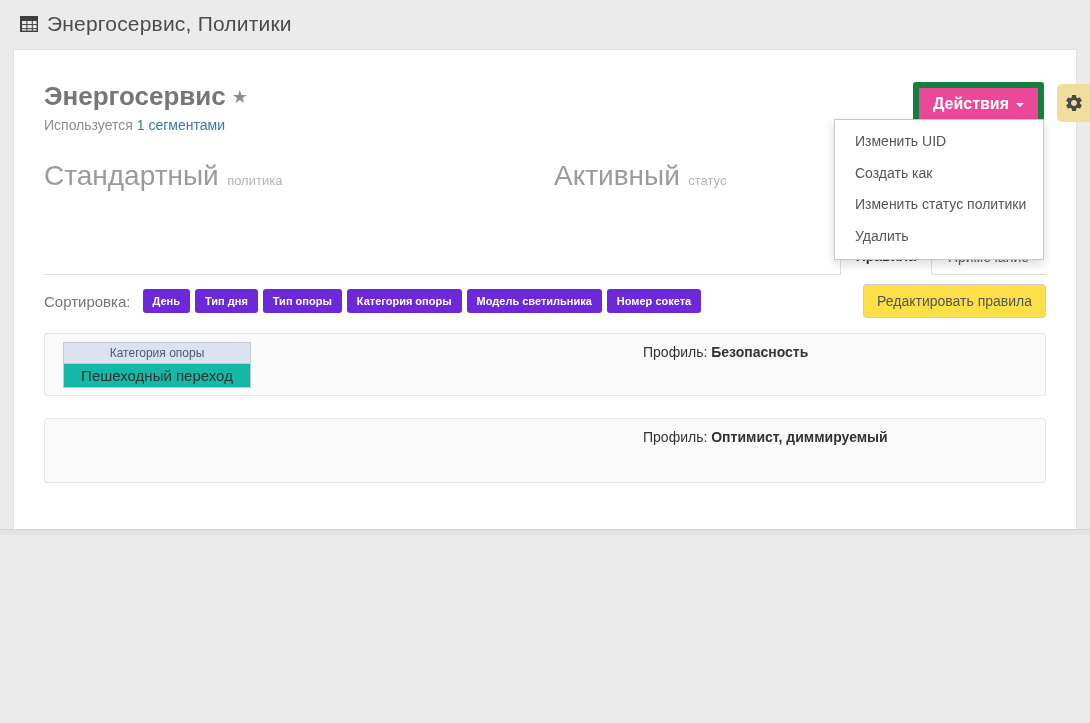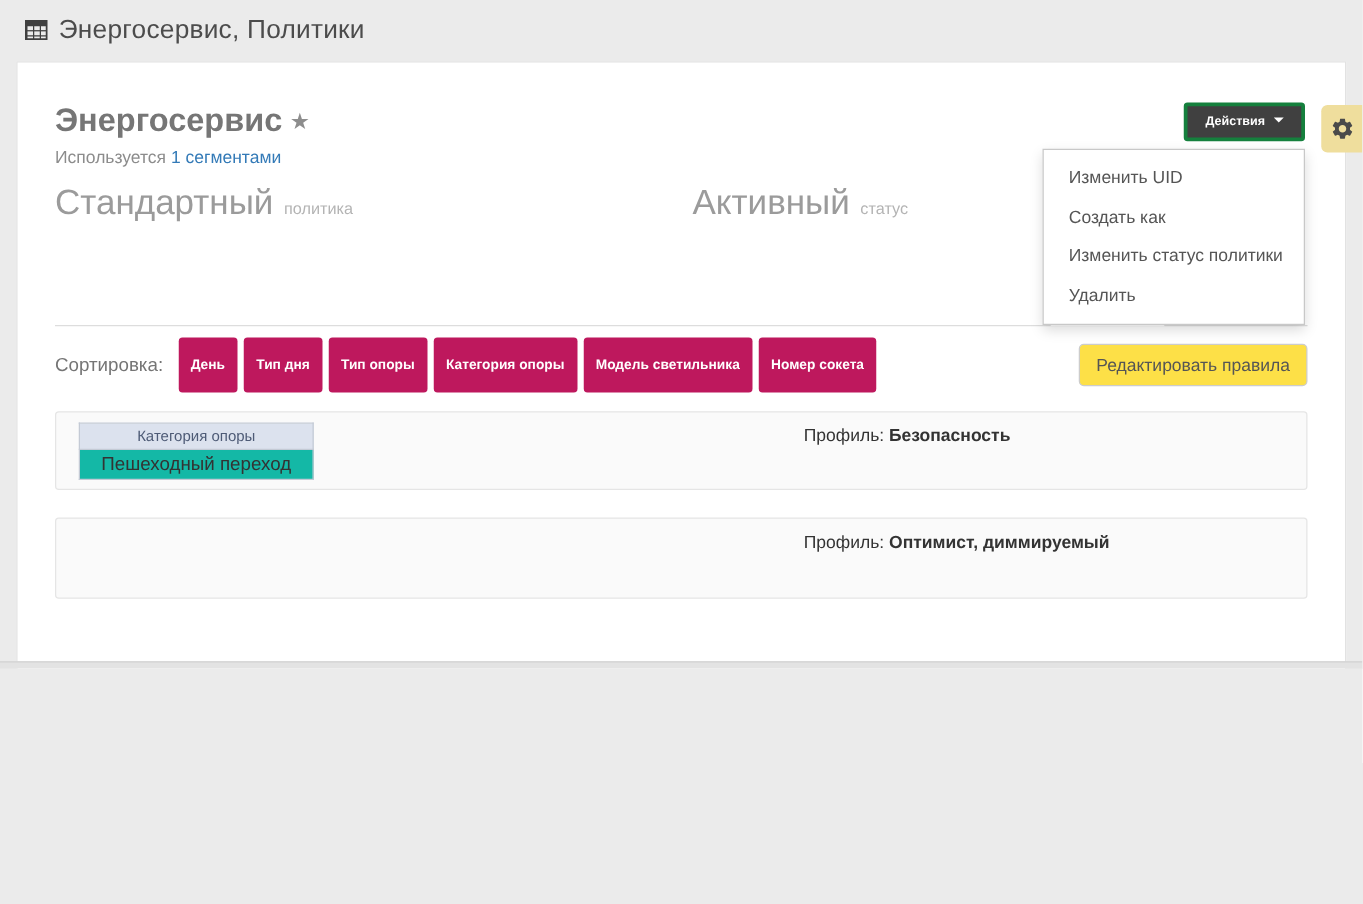--- a/index.html
+++ b/index.html
@@ -33,24 +33,24 @@
 
   
   .title-row { position: relative; }
   .panel-name { font-size: 26px; font-weight: 700; color: #767676; }
   .star { font-size: 18px; color: #8d8d8d; margin-left: 6px; vertical-align: 2px; }
   .usage-line { margin-top: 5px; font-size: 14px; color: #8c8c8c; }
   .usage-line a { color: #337ab7; text-decoration: none; cursor: pointer; }
 
   .actions-btn {
     position: absolute; top: 1px; right: 2px;
-    background: #404040; color: #fff;
-    border: 3px solid #15803d; border-radius: 3px;
+    background: #ec4899; color: #fff;
+    border: 6px solid #15803d; border-radius: 3px;
     font-family: "Liberation Sans", sans-serif;
-    font-size: 10px; font-weight: 700;
+    font-size: 16px; font-weight: 700;
     padding: 7px 14px; cursor: pointer;
   }
   .caret {
     display: inline-block; margin-left: 7px; vertical-align: 2px;
     width: 0; height: 0;
     border-left: 4px solid transparent; border-right: 4px solid transparent;
     border-top: 4px solid #ffffff;
   }
 
   
@@ -64,21 +64,21 @@
     z-index: 20;
   }
   .dd-item {
     padding: 5px 20px;
     font-size: 14px; color: #555;
     line-height: 1.55; cursor: pointer;
     white-space: nowrap;
   }
 
   
-  .meta-row { display: flex; margin-top: 13px; height: 78px; }
+  .meta-row { display: flex; margin-top: 27px; height: 78px; }
   .meta-col { width: 50%; }
   .meta-col.status { padding-left: 9px; }
   .meta-value { font-size: 28px; font-weight: 300; color: #9b9b9b; }
   .meta-label { font-size: 13px; color: #b4b4b4; margin-left: 4px; }
 
   
   .tabs-row {
     display: flex; justify-content: flex-end;
     border-bottom: 1px solid #ddd;
     margin-top: 0;
@@ -95,25 +95,25 @@
     border: 1px solid #ddd; border-bottom: 1px solid #fff;
     border-top: 3px solid #4d8193;
     padding-top: 7px;
   }
   .tab:last-child { margin-right: 1px; }
 
   
   .toolbar-row { display: flex; align-items: center; margin-top: 9px; }
   .sort-label { font-size: 15px; color: #757575; margin-right: 12px; }
   .sort-btn {
-    background: #be185d; color: #fff;
+    background: #6d28d9; color: #fff;
     border: none; border-radius: 3px;
     font-family: "Liberation Sans", sans-serif;
     font-size: 11px; font-weight: 700;
-    padding: 16px 10px; margin-right: 5px;
+    padding: 6px 10px; margin-right: 5px;
     cursor: pointer; white-space: nowrap;
   }
   .spacer { flex: 1; }
   .edit-rules {
     background: #fde047; color: #555;
     border: 1px solid #ccc; border-radius: 4px;
     font-family: "Liberation Sans", sans-serif;
     font-size: 14px; padding: 8px 13px; cursor: pointer;
   }
 

